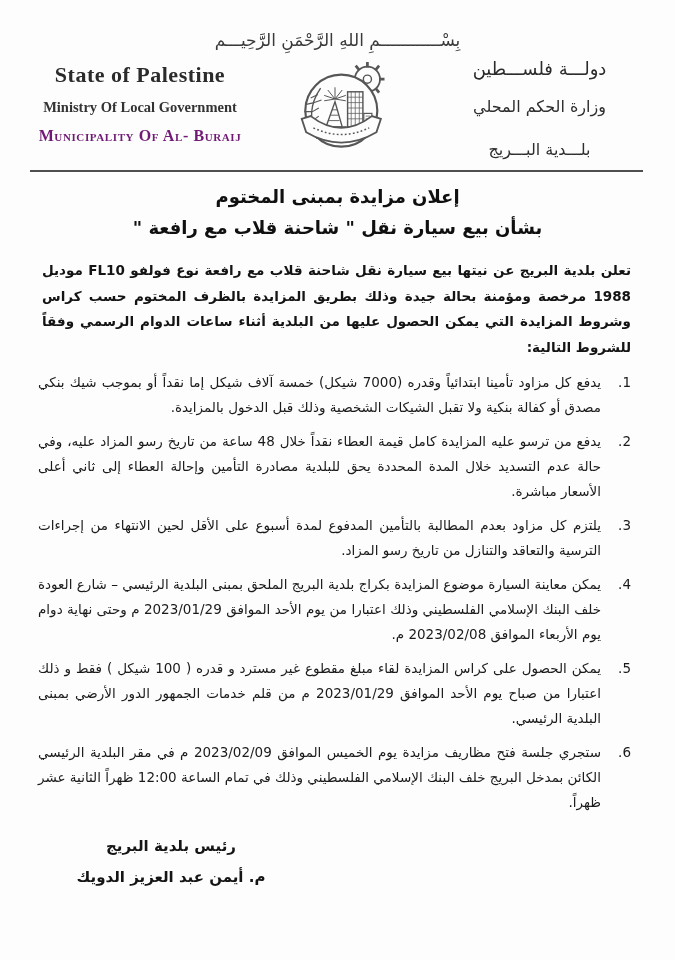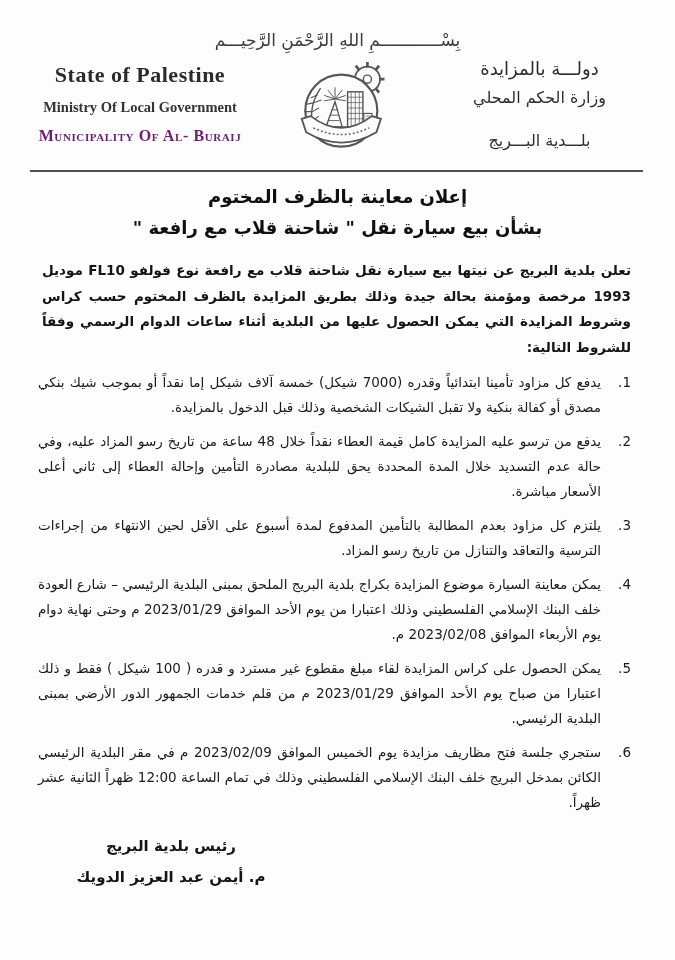--- a/index.html
+++ b/index.html
@@ -42,21 +42,21 @@
   .en3 {
     font-family: "Liberation Serif", serif;
     font-variant: small-caps;
     font-weight: bold; font-size: 16px; color: #701a75;
     letter-spacing: 0.6px;
     margin-top: 11px;
   }
   .logo-wrap { width: 120px; display: flex; justify-content: center; padding-top: 0; }
   .header-ar { width: 235px; text-align: center; direction: rtl; padding-top: 4px; }
   .ar1 { font-size: 18px; color: #2b2b2b; }
-  .ar2 { font-size: 16px; color: #2e2e2e; margin-top: 9px; }
+  .ar2 { font-size: 16px; color: #2e2e2e; margin-top: 18px; }
   .ar3 { font-size: 16px; color: #2e2e2e; margin-top: 24px; }
   .divider {
     border: none;
     border-top: 2px solid #4f4f4f;
     margin: 8px 32px 0 30px;
   }
   
   .title-block {
     margin-top: 10px;
     text-align: center;
@@ -141,35 +141,35 @@
         <path d="M68 42 v39 M72.5 42 v39 M77 42 v39 M64 48 h17 M64 54 h17 M64 60 h17 M64 66 h17 M64 72 h17" stroke="#565656" stroke-width="0.8" fill="none"></path>
         <rect x="82" y="66" width="9" height="10" fill="#fdfdfd" stroke="#565656" stroke-width="1.3"></rect>
         <path d="M84 69 h5 M84 72 h5" stroke="#565656" stroke-width="0.8"></path>
 
         <path d="M13 72 L23 69 Q57 95 91 69 L101 72 L96 87 Q57 110 18 87 Z" fill="#fdfdfd" stroke="#565656" stroke-width="2"></path>
         <path d="M26 82 Q57 97 88 82" fill="none" stroke="#565656" stroke-width="1.6" stroke-dasharray="2 2.5"></path>
       </svg>
     </div>
 
     <div class="header-ar">
-      <div class="ar1">دولـــة بالمزايدة</div>
+      <div class="ar1">دولـــة فلســـطين</div>
       <div class="ar2">وزارة الحكم المحلي</div>
       <div class="ar3">بلـــدية البـــريج</div>
     </div>
 
   </div>
 
   <hr class="divider">
 
   <div class="title-block">
-    <div>إعلان معاينة بالظرف المختوم</div>
+    <div>إعلان مزايدة بمبنى المختوم</div>
     <div>بشأن بيع سيارة نقل " شاحنة قلاب مع رافعة "</div>
   </div>
 
-  <p class="intro">تعلن بلدية البريج عن نيتها بيع سيارة نقل شاحنة قلاب مع رافعة نوع فولفو FL10 موديل 1993 مرخصة ومؤمنة بحالة جيدة وذلك بطريق المزايدة بالظرف المختوم حسب كراس وشروط المزايدة التي يمكن الحصول عليها من البلدية أثناء ساعات الدوام الرسمي وفقاً للشروط التالية:</p>
+  <p class="intro">تعلن بلدية البريج عن نيتها بيع سيارة نقل شاحنة قلاب مع رافعة نوع فولفو FL10 موديل 1988 مرخصة ومؤمنة بحالة جيدة وذلك بطريق المزايدة بالظرف المختوم حسب كراس وشروط المزايدة التي يمكن الحصول عليها من البلدية أثناء ساعات الدوام الرسمي وفقاً للشروط التالية:</p>
 
   <div class="conditions">
     <div class="item">
       <span class="item-num">1.</span>
       <span class="item-text">يدفع كل مزاود تأمينا ابتدائياً وقدره (7000 شيكل) خمسة آلاف شيكل إما نقداً أو بموجب شيك بنكي مصدق أو كفالة بنكية ولا تقبل الشيكات الشخصية وذلك قبل الدخول بالمزايدة.</span>
     </div>
     <div class="item">
       <span class="item-num">2.</span>
       <span class="item-text">يدفع من ترسو عليه المزايدة كامل قيمة العطاء نقداً خلال 48 ساعة من تاريخ رسو المزاد عليه، وفي حالة عدم التسديد خلال المدة المحددة يحق للبلدية مصادرة التأمين وإحالة العطاء إلى ثاني أعلى الأسعار مباشرة.</span>
     </div>

